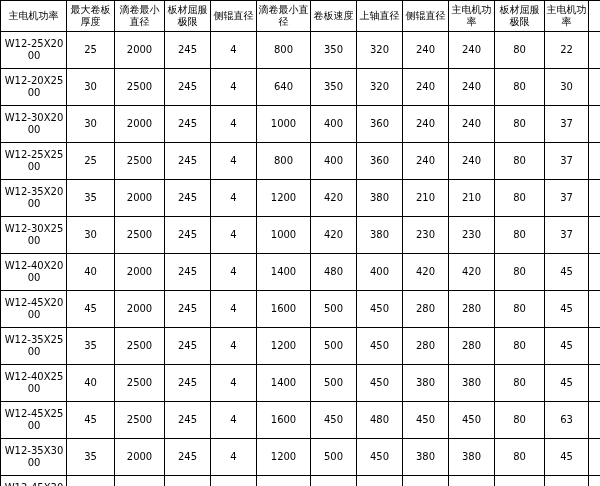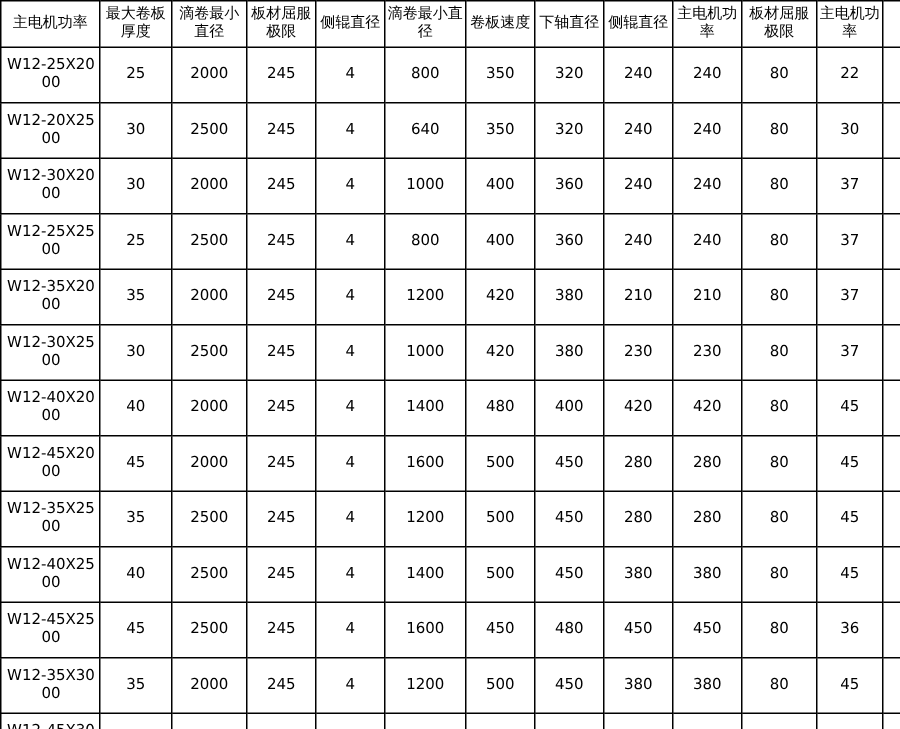--- a/index.html
+++ b/index.html
@@ -81,21 +81,21 @@
   </colgroup>
   <thead>
     <tr>
       <th>主电机功率</th>
       <th>最大卷板厚度</th>
       <th>滴卷最小直径</th>
       <th>板材屈服极限</th>
       <th>侧辊直径</th>
       <th>滴卷最小直径</th>
       <th>卷板速度</th>
-      <th>下轴直径</th>
+      <th>上轴直径</th>
       <th>侧辊直径</th>
       <th>主电机功率</th>
       <th>板材屈服极限</th>
       <th>主电机功率</th>
       <th></th>
     </tr>
   </thead>
   <tbody>
       <tr>
         <td class="model-cell">W12-25X2000</td>
@@ -252,21 +252,21 @@
         <td>45</td>
         <td>2500</td>
         <td>245</td>
         <td>4</td>
         <td>1600</td>
         <td>450</td>
         <td>480</td>
         <td>450</td>
         <td>450</td>
         <td>80</td>
-        <td>36</td>
+        <td>63</td>
         <td></td>
       </tr>
       <tr>
         <td class="model-cell">W12-35X3000</td>
         <td>35</td>
         <td>2000</td>
         <td>245</td>
         <td>4</td>
         <td>1200</td>
         <td>500</td>

